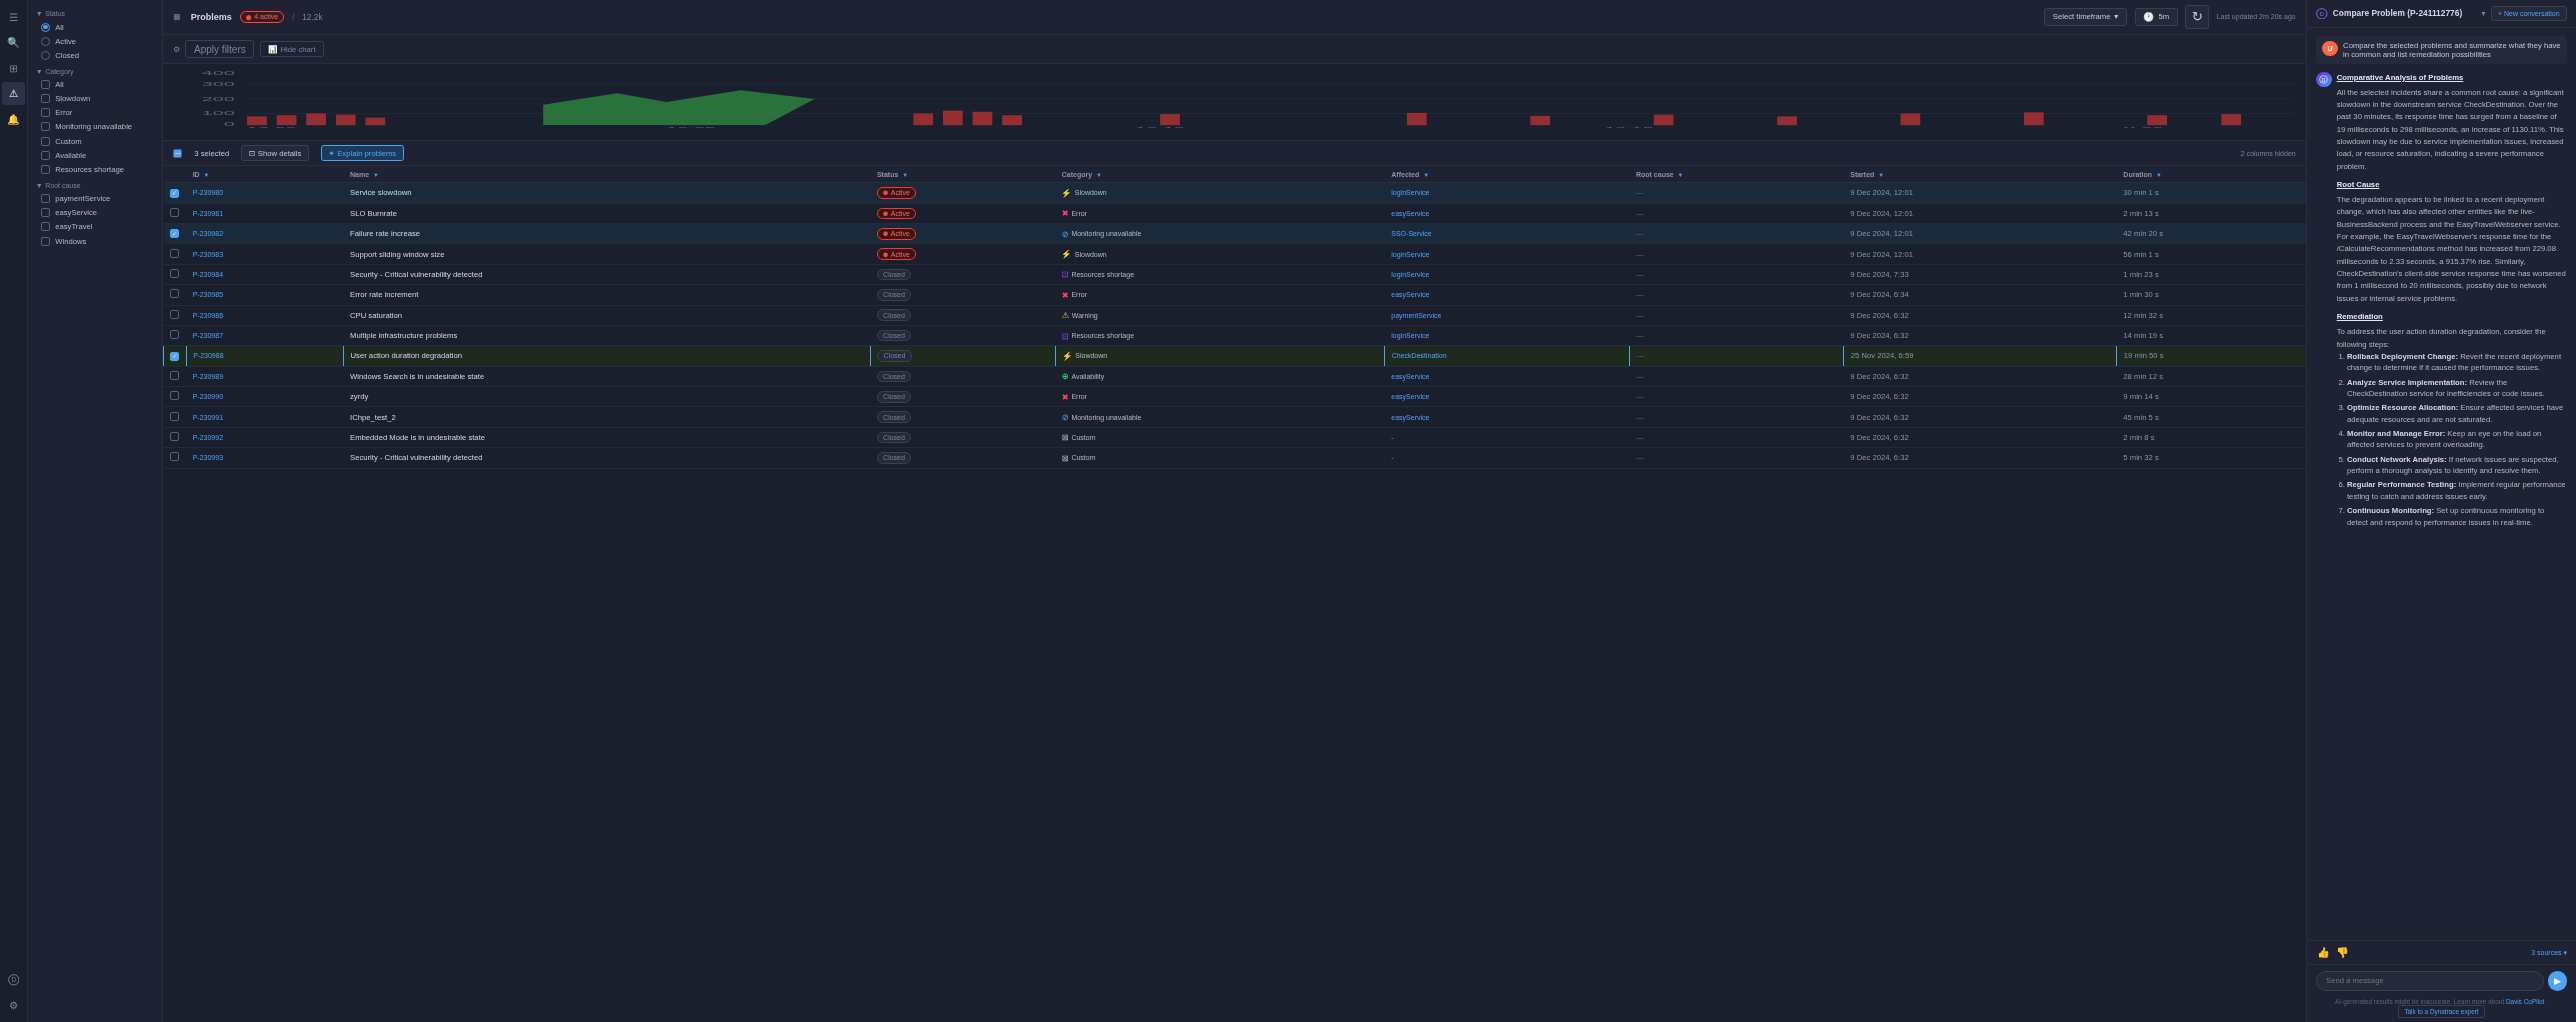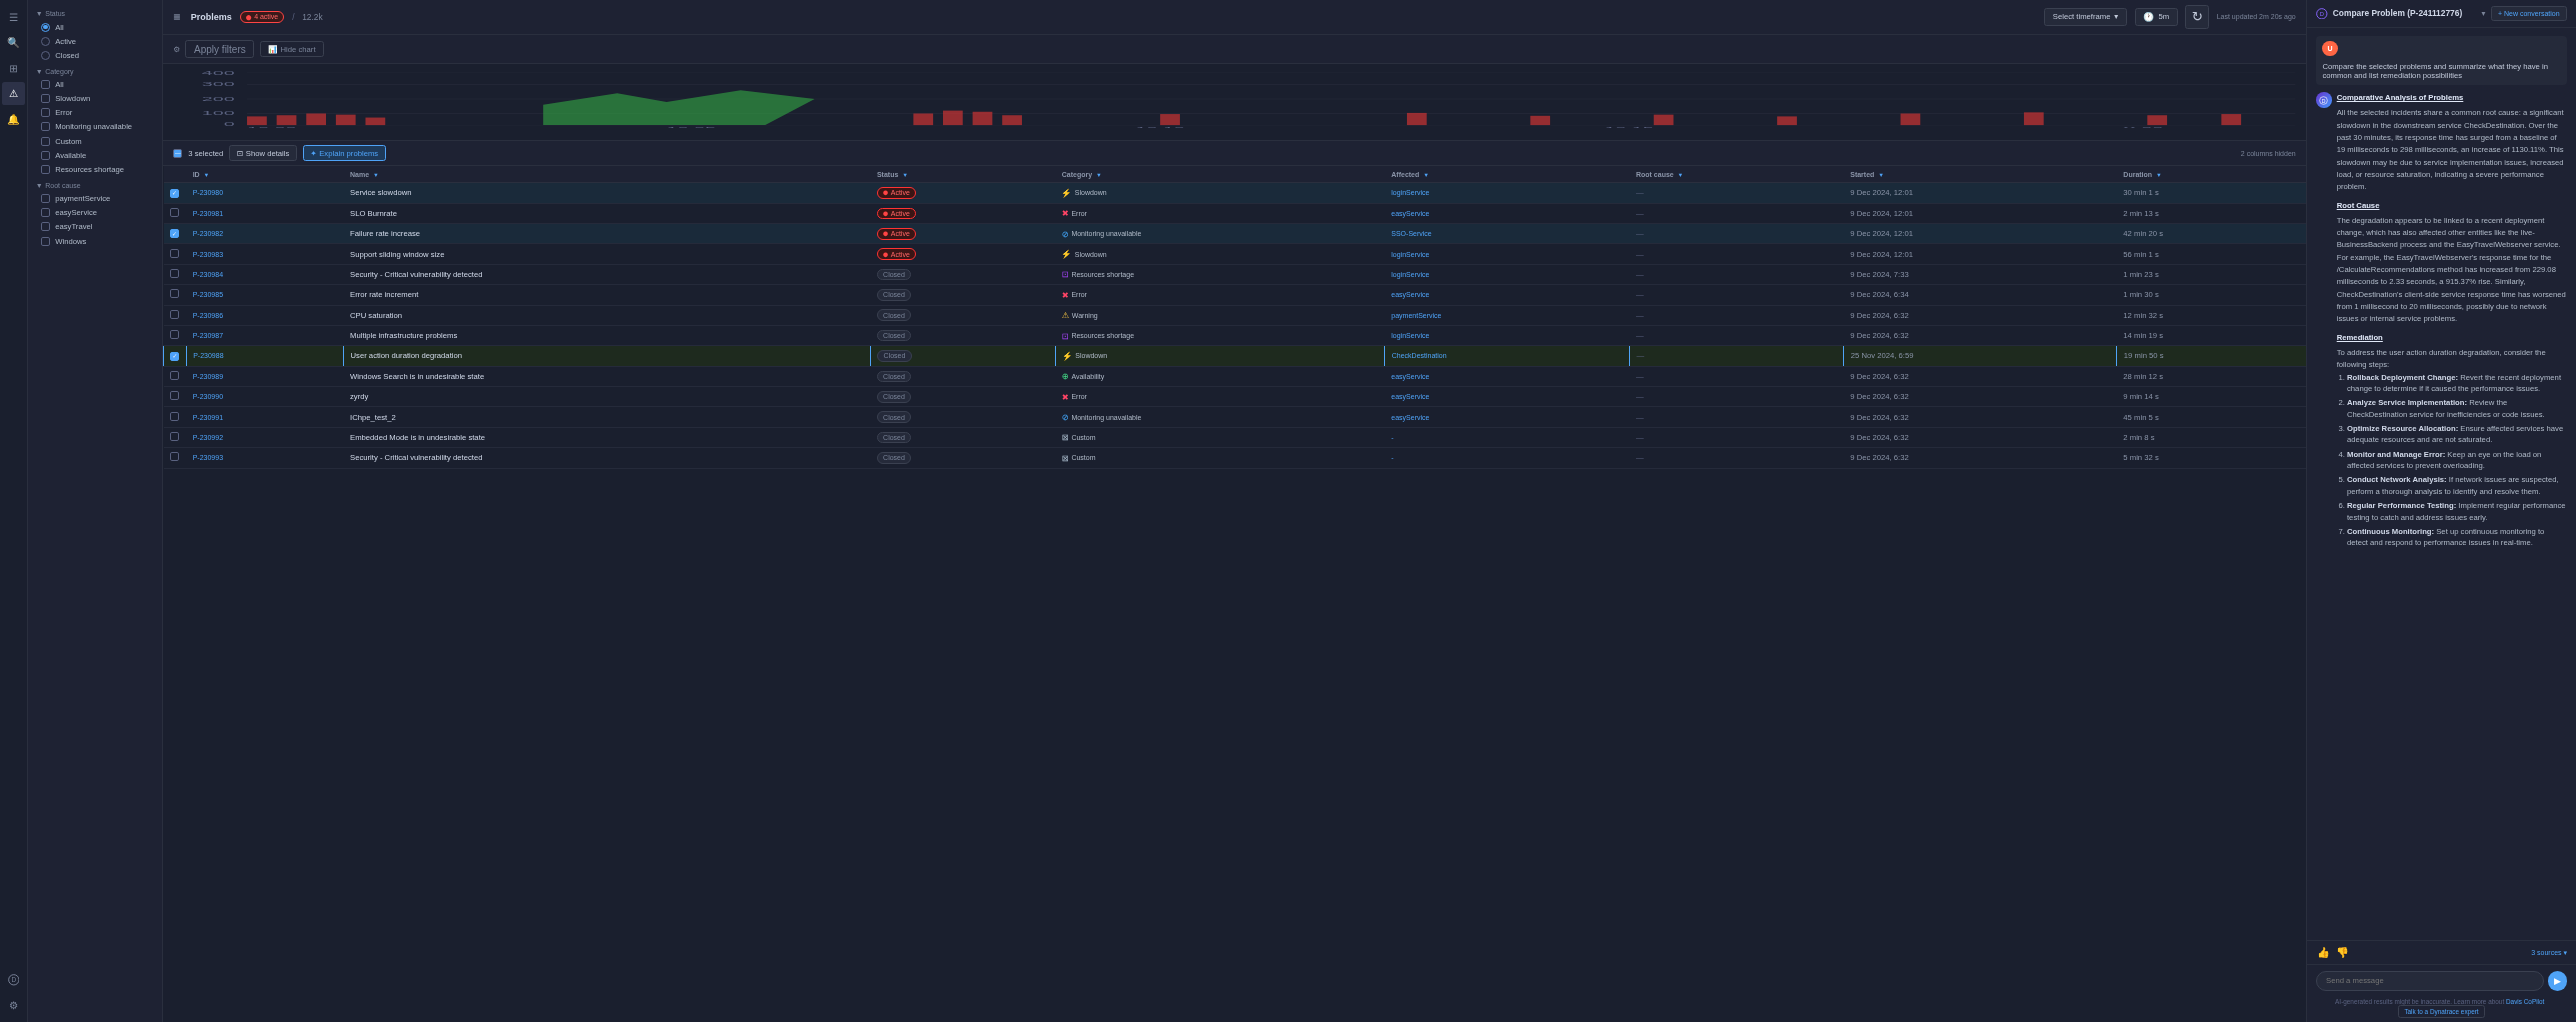--- a/index.html
+++ b/index.html
@@ -117,21 +117,21 @@
       background: #1a1f2e;
       padding: 5.2px 10.3px;
       border-bottom: 0.6px solid #2a2f3e;
       position: relative;
     }
     .chart-svg { width: 100%; }
 
     
     .table-toolbar {
       display: flex; align-items: center; padding: 3.9px 10.3px;
-      border-bottom: 0.6px solid #2a2f3e; gap: 6px; background: #1e2233;
+      border-bottom: 0.6px solid #2a2f3e; gap: 12px; background: #1e2233;
     }
     .selected-count { color: #c0c8d8; font-size: 7.7px; }
     .toolbar-btn {
       background: #252a3a; border: 0.6px solid #3a4050;
       color: #c0c8d8; padding: 2.6px 6.4px; border-radius: 2.6px;
       cursor: pointer; font-size: 7.7px; display: flex; align-items: center; gap: 2.6px;
     }
     .toolbar-btn.primary { background: #1e3a5a; border-color: #4fa3f7; color: #4fa3f7; }
     .columns-hidden { margin-left: auto; color: #7a8499; font-size: 7px; cursor: pointer; }
 
@@ -207,21 +207,21 @@
       background: #252a3a; border: 0.6px solid #3a4050;
       color: #4fa3f7; padding: 2.6px 6.4px; border-radius: 2.6px;
       cursor: pointer; font-size: 7px; display: flex; align-items: center; gap: 2.6px;
     }
     .ai-panel-body {
       flex: 1; overflow-y: auto; padding: 7.7px 9px; display: flex; flex-direction: column; gap: 7.7px;
     }
     .ai-user-msg {
       background: #252a3a; border-radius: 3.9px;
       padding: 5.2px 6.4px; font-size: 7.7px; color: #c0c8d8;
-      display: flex; gap: 5.2px; flex-direction: column;
+      display: flex; gap: 5.2px;
     }
     .ai-bot-msg {
       font-size: 7.7px; color: #c0c8d8; line-height: 1.6;
       display: flex; gap: 5.2px;
     }
     .ai-avatar {
       width: 15.5px; height: 15.5px; border-radius: 50%;
       background: linear-gradient(135deg, #6633cc, #4499ff);
       flex-shrink: 0; display: flex; align-items: center; justify-content: center;
       font-size: 7.7px; color: white;

